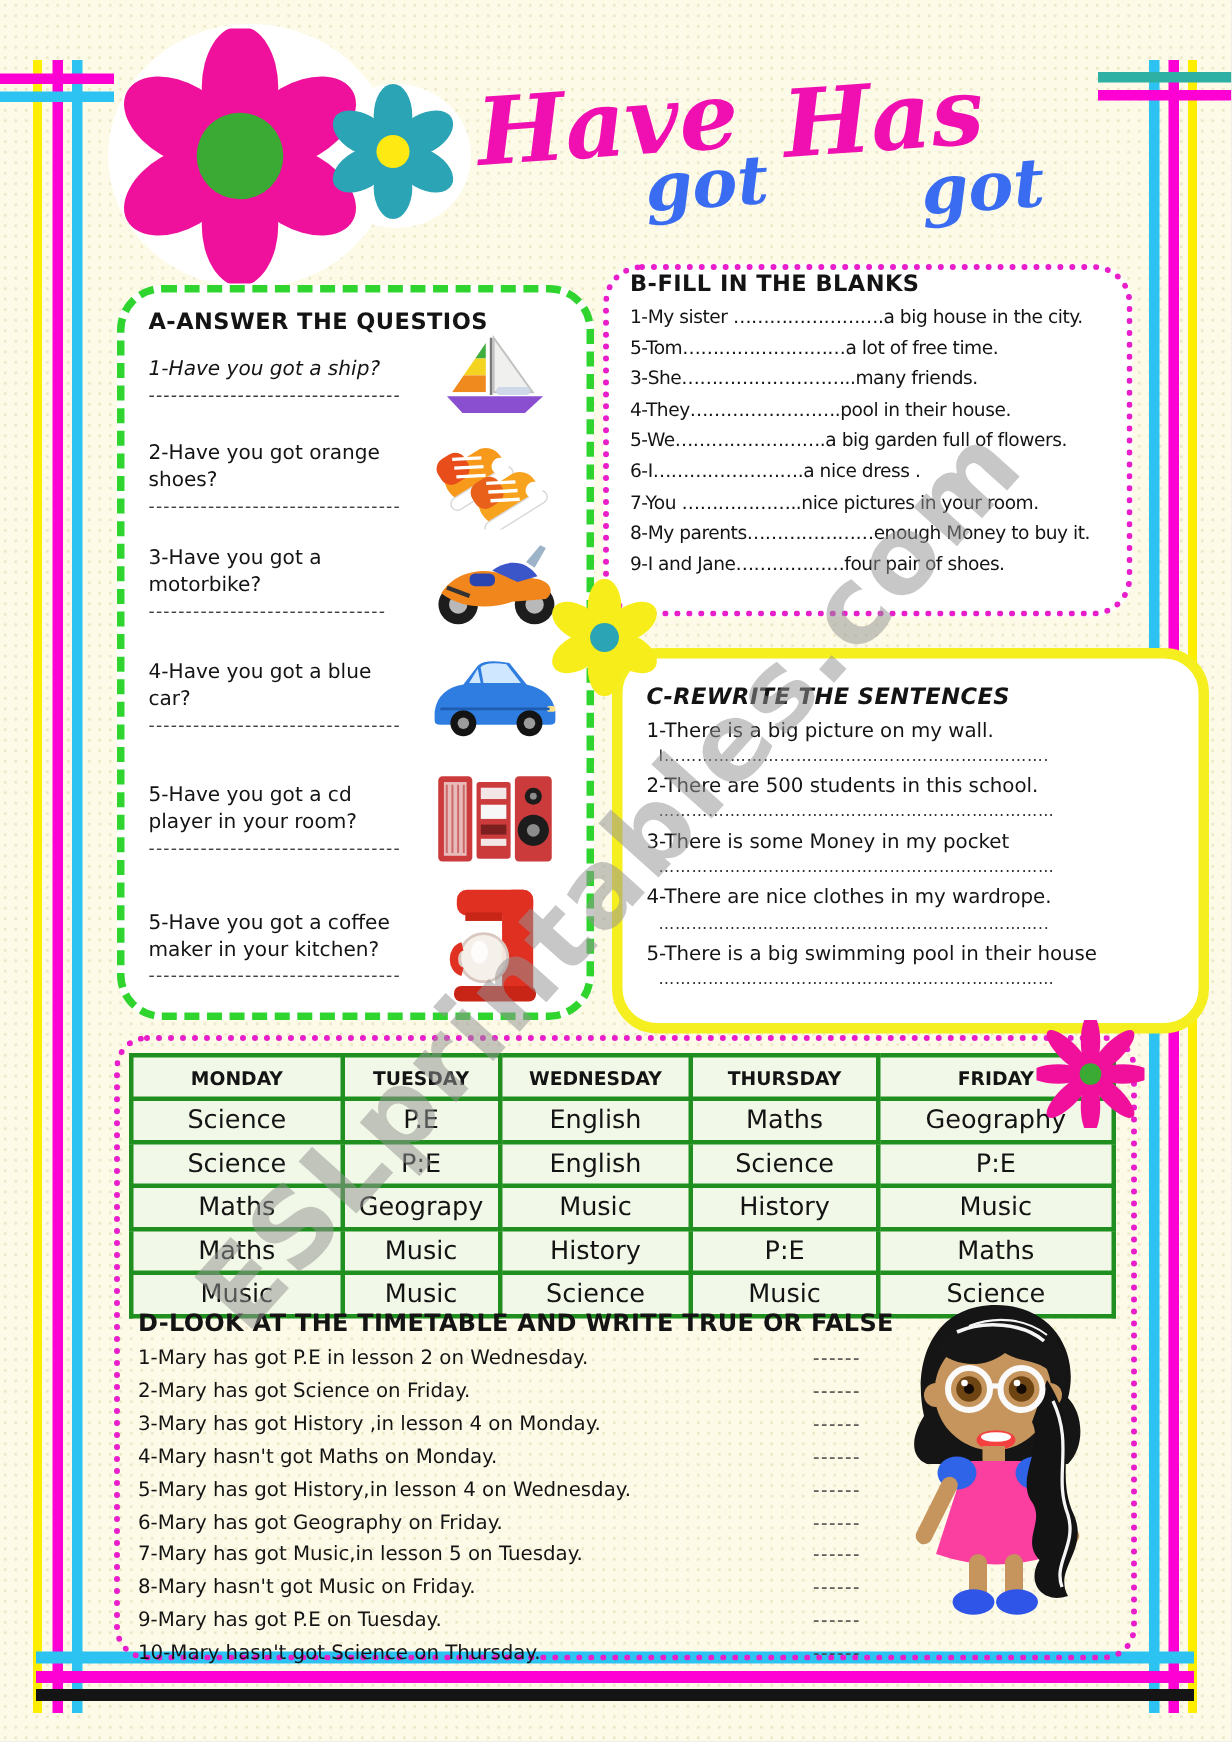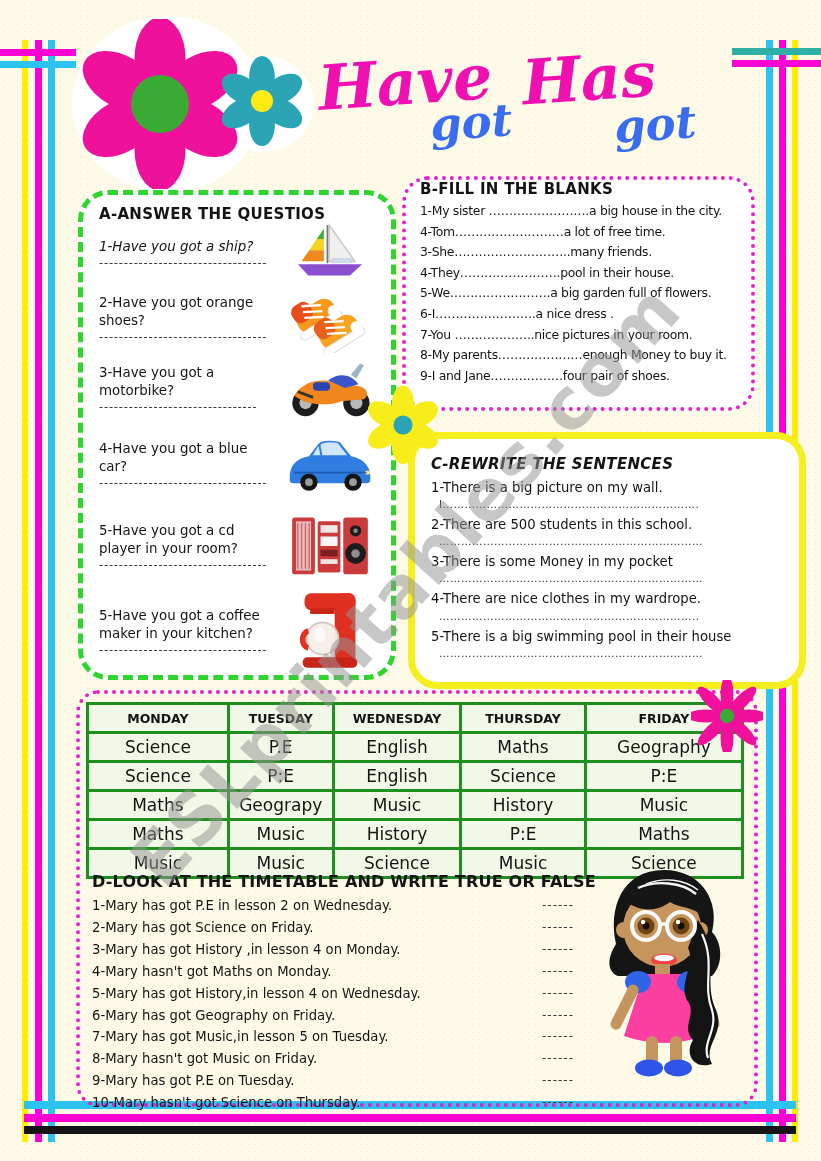--- a/index.html
+++ b/index.html
@@ -257,21 +257,21 @@
               <rect x="14" y="20" width="26" height="6" fill="#c92517"></rect>
             </svg></div>
         </div>
       </div>
   </div>
 
   <div class="box box-b">
     <div class="sec-header">B-FILL IN THE BLANKS</div>
     <div id="b-items">
         <div class="b-line">1-My sister …………………….a big house in the city.</div>
-        <div class="b-line">4-Tom………………………a lot of free time.</div>
+        <div class="b-line">5-Tom………………………a lot of free time.</div>
         <div class="b-line">3-She………………………..many friends.</div>
         <div class="b-line">4-They…………………….pool in their house.</div>
         <div class="b-line">5-We…………………….a big garden full of flowers.</div>
         <div class="b-line">6-I…………………….a nice dress .</div>
         <div class="b-line">7-You ………………..nice pictures in your room.</div>
         <div class="b-line">8-My parents…………………enough Money to buy it.</div>
         <div class="b-line">9-I and Jane………………four pair of shoes.</div>
       </div>
   </div>
 

